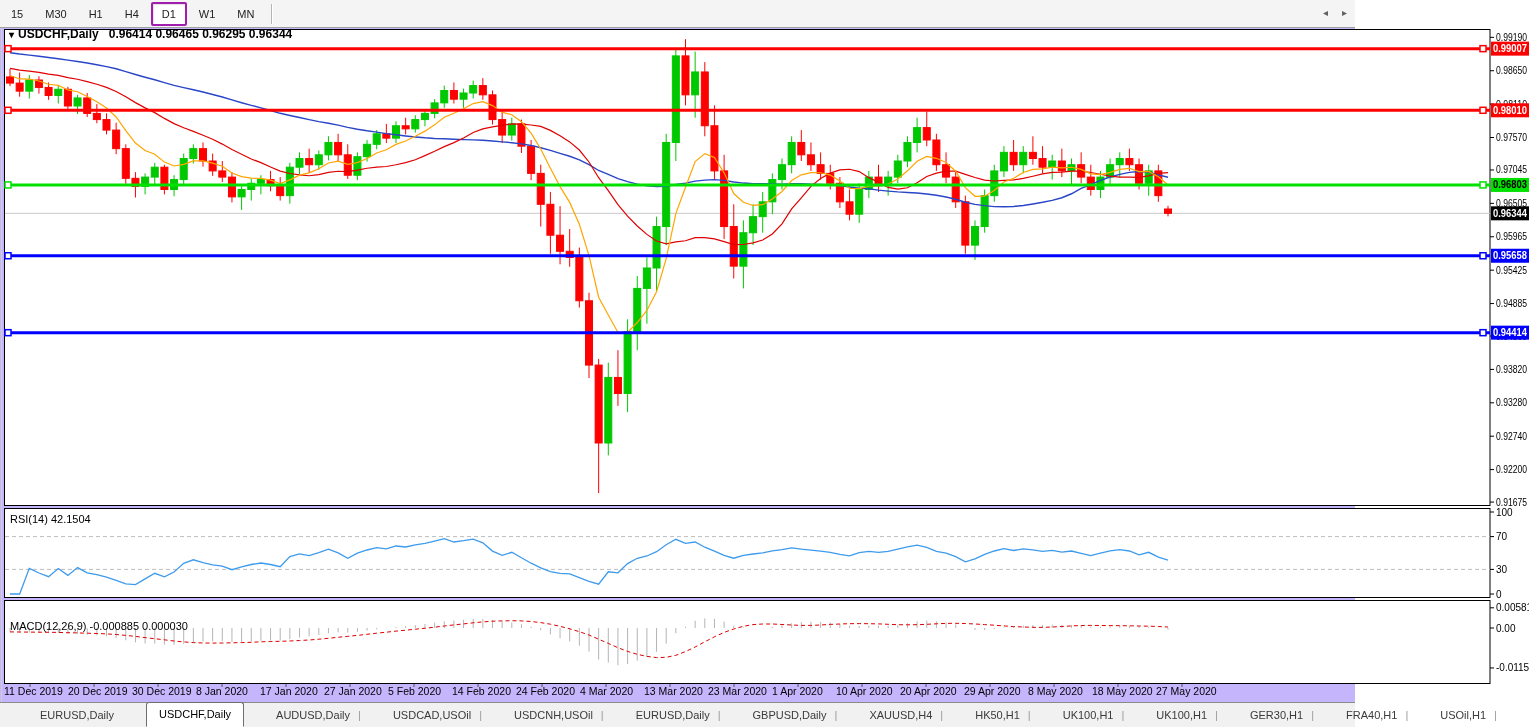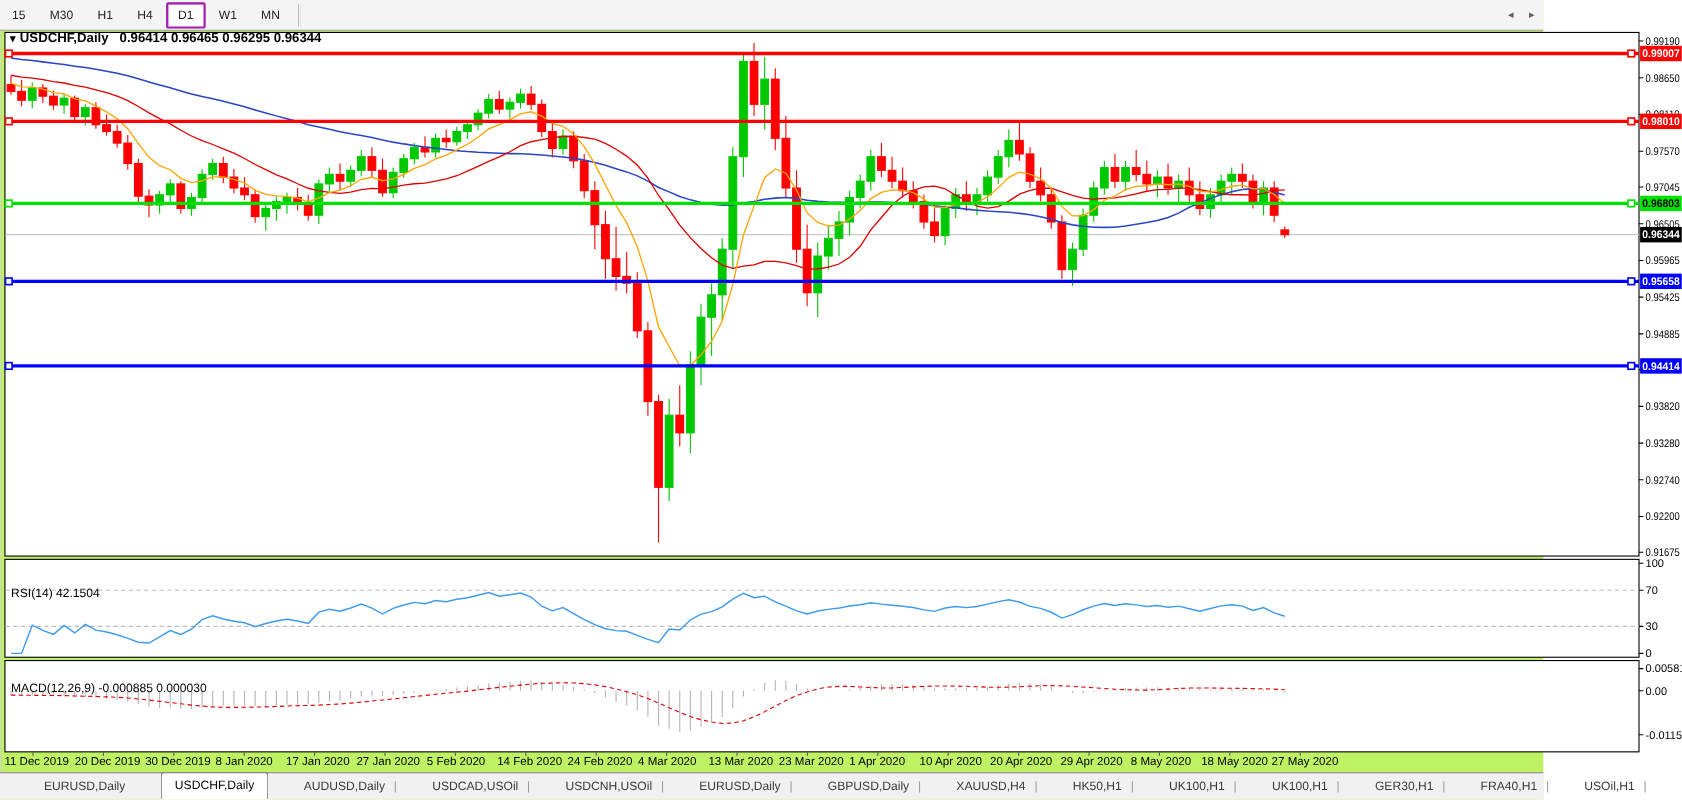--- a/index.html
+++ b/index.html
@@ -1,34 +1,34 @@
 <!DOCTYPE html>
 <html><head>
 <meta charset="utf-8">
 <style>
   html,body{margin:0;padding:0;background:#fff;}
   body{font-family:"Liberation Sans",sans-serif;width:1529px;height:727px;overflow:hidden;}
-  .app{position:relative;width:1355px;height:727px;background:#bef264;padding-left:48px;}
+  .app{position:relative;width:1355px;height:727px;background:#c4b5fd;}
 
   
   .toolbar{position:absolute;left:0;top:0;width:100%;height:28px;background:#f4f4f4;
     border-bottom:1px solid #a0a0a0;display:flex;align-items:center;box-sizing:border-box;z-index:5;}
   .tf-btn{font-size:11px;color:#222;padding:4px 9px;margin:0 1px;border:1px solid transparent;cursor:default;}
   .tf-btn.active{background:#fff;border:2px solid #a21caf;border-radius:2px;box-shadow:inset 1px 1px 1px rgba(0,0,0,.12);}
   .tb-sep{width:1px;height:20px;background:#b5b5b5;border-right:1px solid #fff;margin:0 6px;}
 
   
   svg.chart{position:absolute;left:0;top:0;z-index:1;}
 
   
   .main-title{position:absolute;left:9px;top:27px;font-size:12px;font-weight:700;color:#000;z-index:3;white-space:nowrap;}
   .main-title .sym{margin-right:10px;}
   .tri{font-size:10px;margin-right:4px;}
   .panel-title{position:absolute;left:10px;font-size:11px;font-weight:400;color:#000;z-index:3;white-space:nowrap;}
-  .rsi-title{top:534px;}
+  .rsi-title{top:513px;}
   .macd-title{top:605px;margin-top:15px;}
 
   
   .tabbar{position:absolute;left:0;bottom:0;width:100%;height:25px;background:#f1f1f1;
     border-top:1px solid #8a8a8a;display:flex;align-items:center;box-sizing:border-box;z-index:5;padding-left:8px;}
   .tab{font-size:11px;color:#3a3a3a;padding:4px 8px;white-space:nowrap;cursor:default;margin-left:24px;}
   .tab.active{background:#fff;border:1px solid #6e6e6e;border-bottom:1px solid #fff;border-radius:3px 3px 0 0;
     color:#000;margin-top:-2px;padding:5px 12px 6px 12px;}
   .tab-sep{color:#9a9a9a;font-size:11px;}
   .tab-arrows{position:absolute;right:8px;top:7px;display:flex;gap:14px;color:#606060;font-size:10px;z-index:6;}

